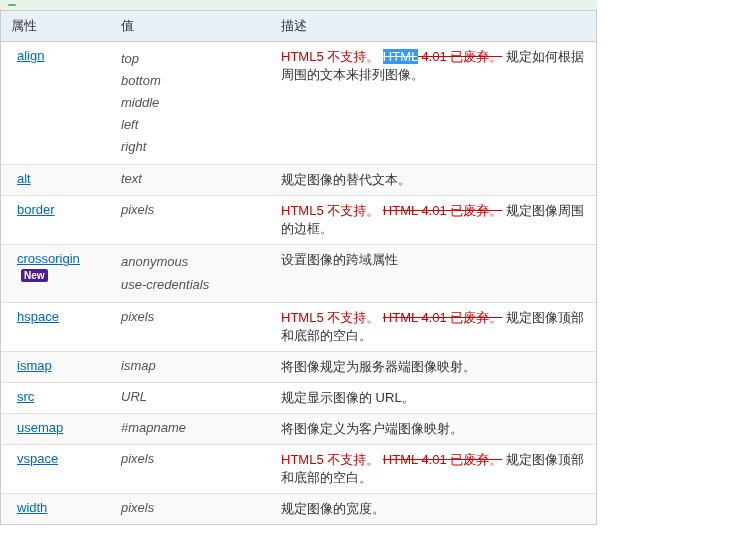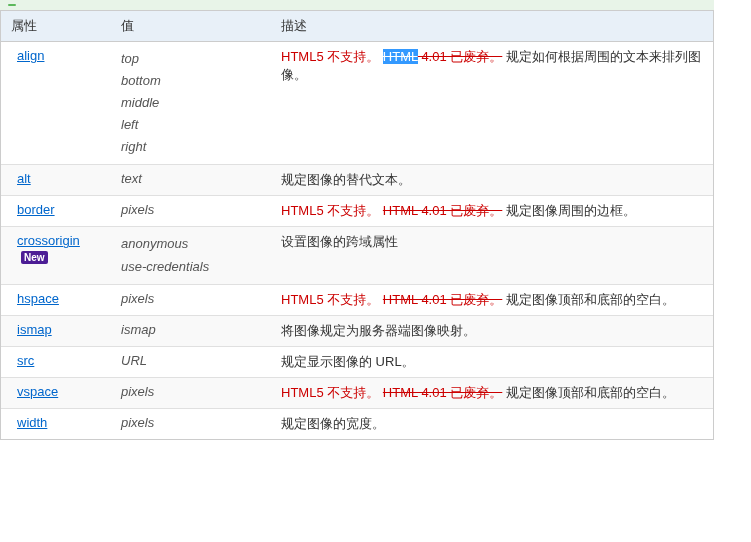--- a/index.html
+++ b/index.html
@@ -3,21 +3,21 @@
   <meta charset="utf-8">
   <style>
     * { box-sizing: border-box; margin: 0; padding: 0; }
     body {
       font-family: Arial, 'Microsoft YaHei', sans-serif;
       font-size: 13px;
       background: #fff;
       color: #333;
     }
     .page-wrapper {
-      width: 714px;
+      width: 597px;
       min-height: 542px;
       background: #fff;
       padding: 0;
     }
     .top-bar {
       background: #e8f4e8;
       border-bottom: 1px solid #ccc;
       padding: 4px 8px;
       font-size: 13px;
       color: #333;
@@ -158,20 +158,25 @@
             <td class="prop-col">ismap</td>
             <td class="val-col">ismap</td>
             <td class="desc-col"><span>将图像规定为服务器端图像映射。</span></td>
           </tr>
           <tr>
             <td class="prop-col">src</td>
             <td class="val-col">URL</td>
             <td class="desc-col"><span>规定显示图像的 URL。</span></td>
           </tr>
           <tr>
+            <td class="prop-col">usemap</td>
+            <td class="val-col">#mapname</td>
+            <td class="desc-col"><span>将图像定义为客户端图像映射。</span></td>
+          </tr>
+          <tr>
             <td class="prop-col">vspace</td>
             <td class="val-col">pixels</td>
             <td class="desc-col"><span class="html5-not-supported">HTML5 不支持。</span> <span class="html4-deprecated">HTML 4.01 已废弃。</span> <span>规定图像顶部和底部的空白。</span></td>
           </tr>
           <tr>
             <td class="prop-col">width</td>
             <td class="val-col">pixels</td>
             <td class="desc-col"><span>规定图像的宽度。</span></td>
           </tr>
         </tbody>

